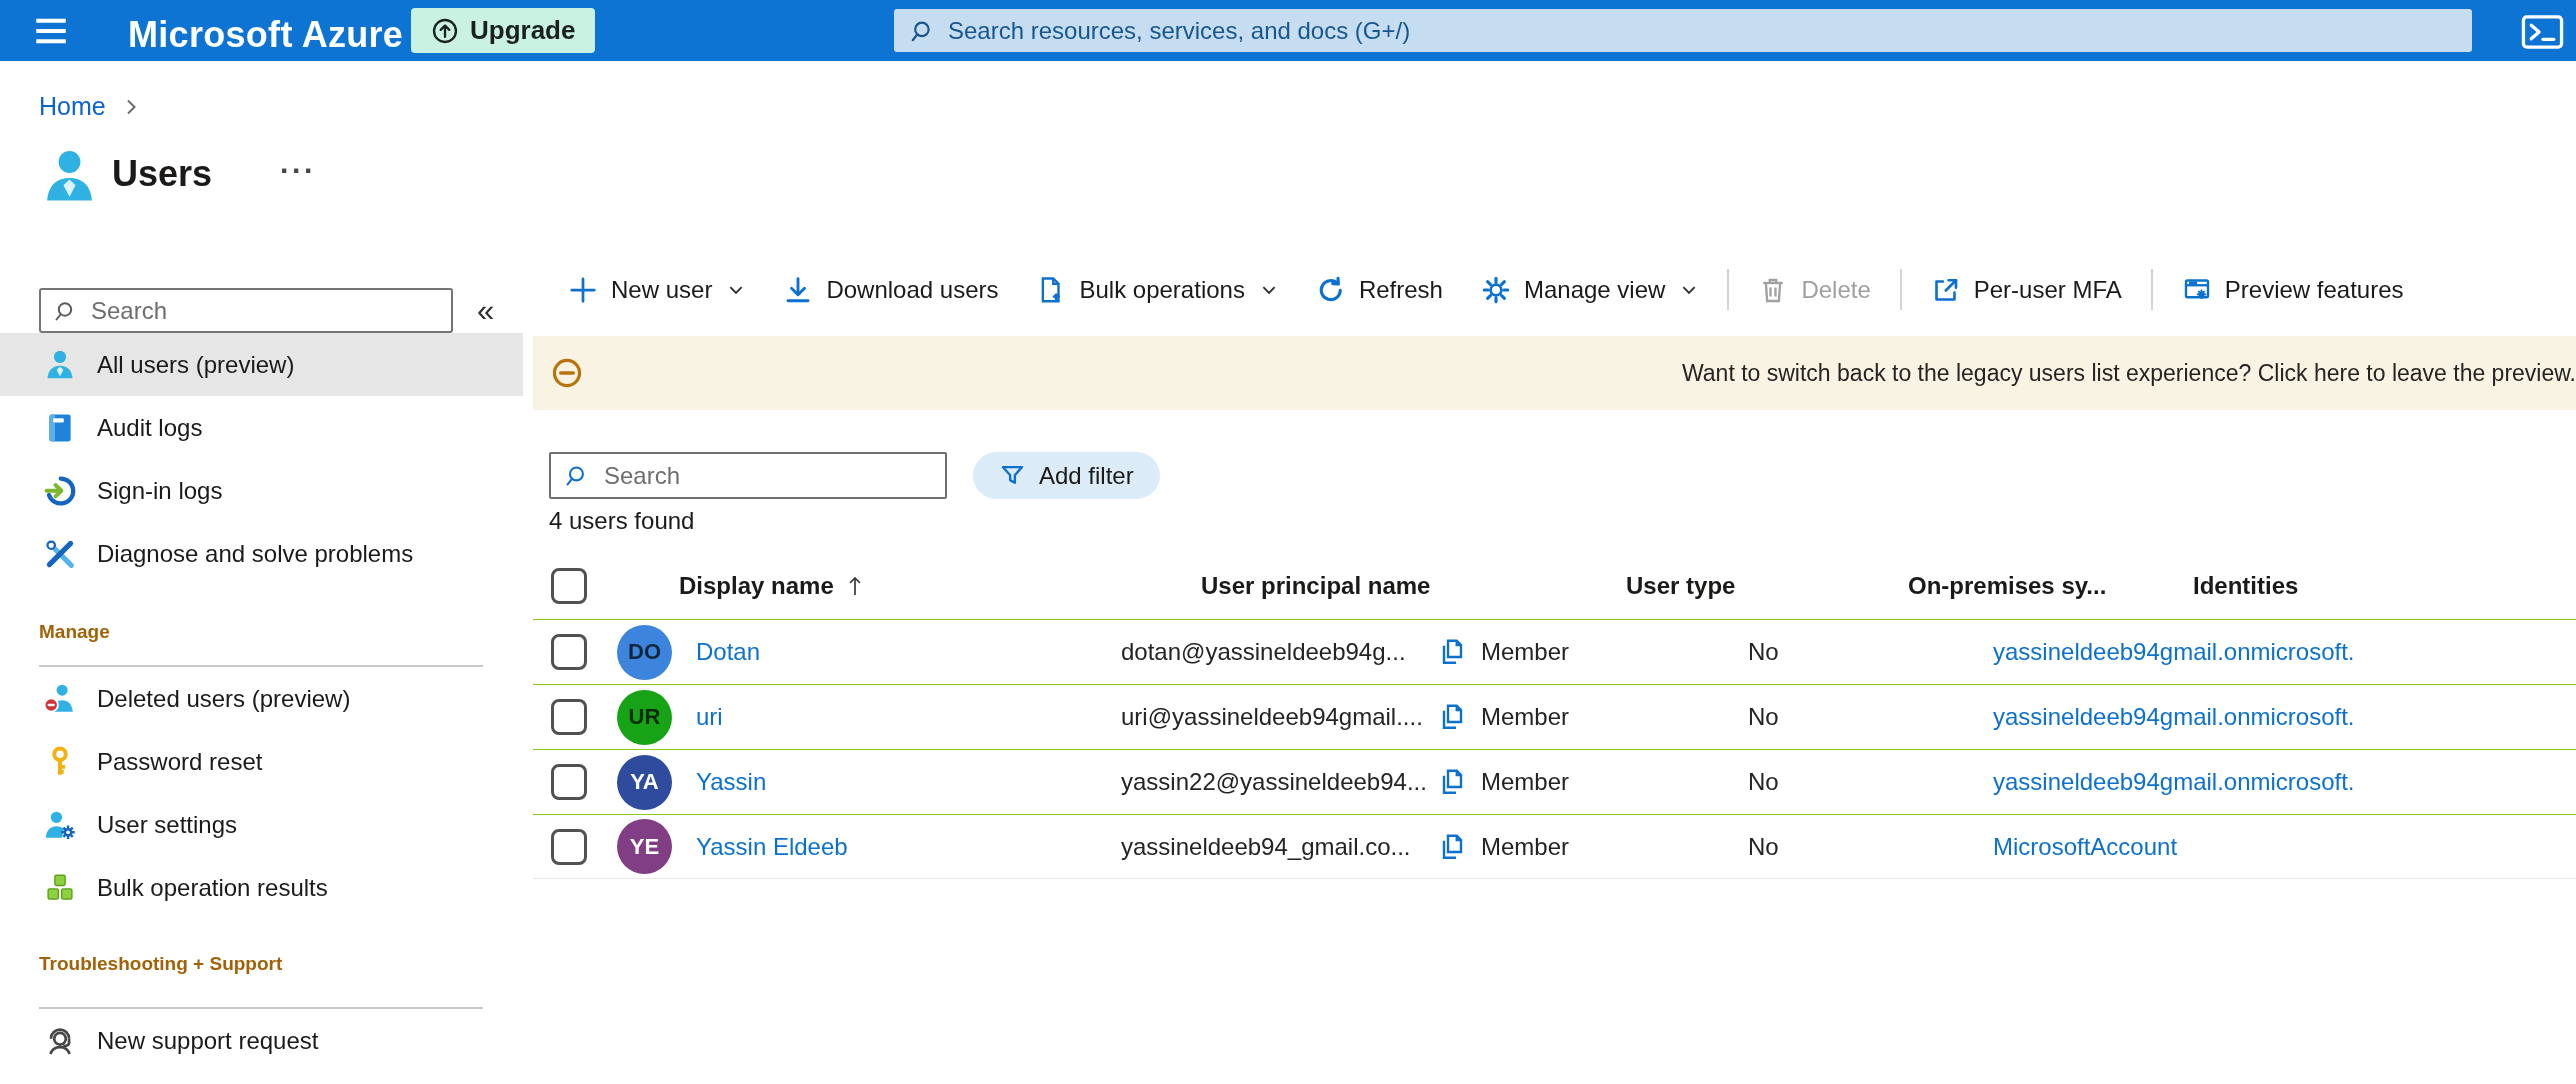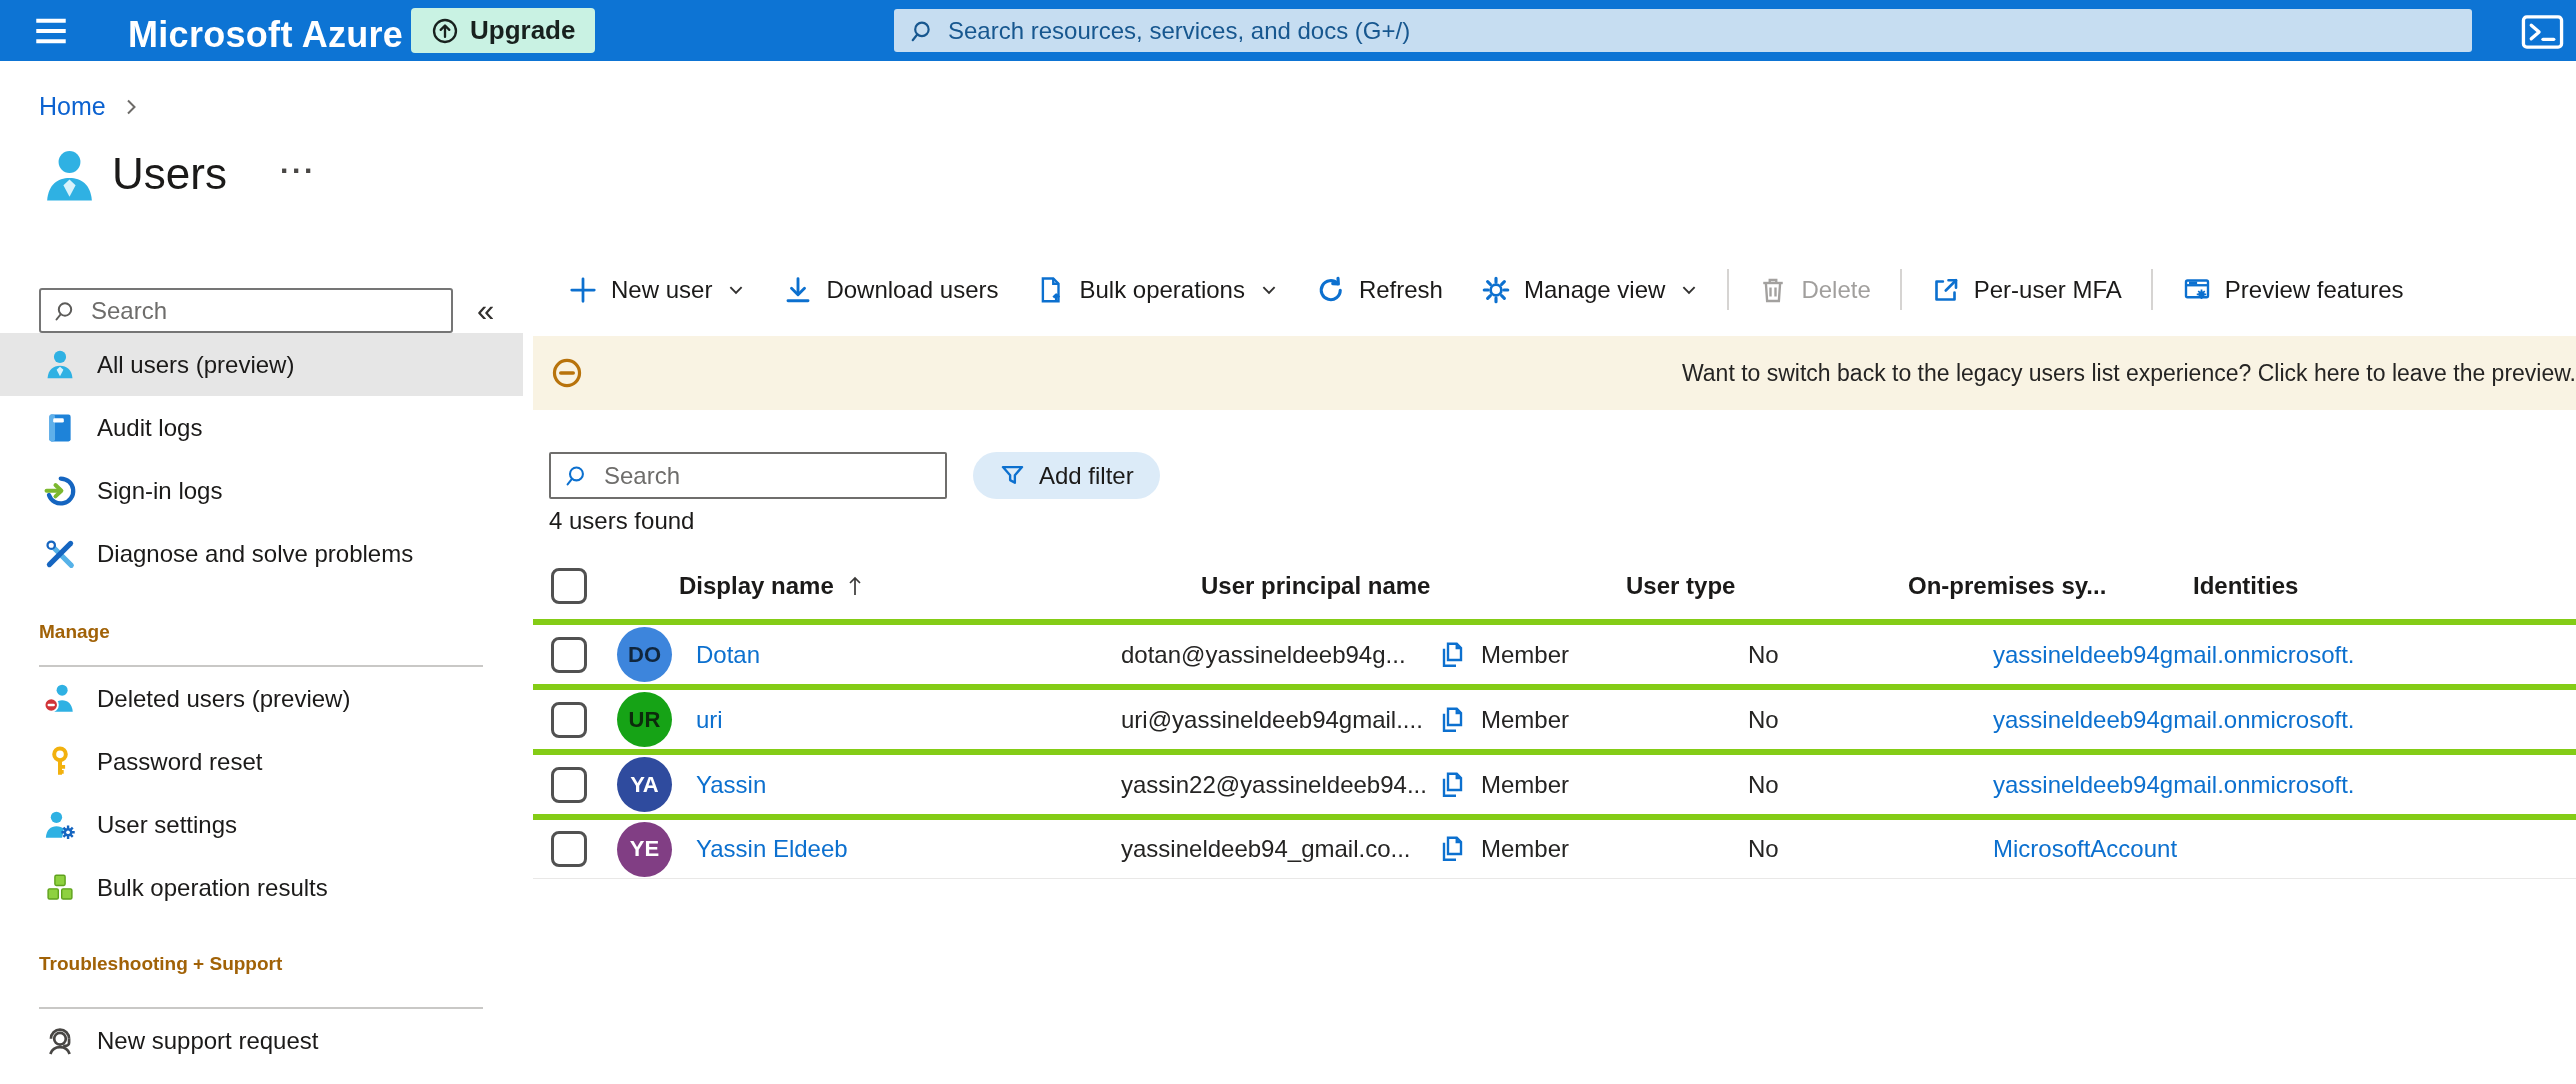--- a/index.html
+++ b/index.html
@@ -21,21 +21,21 @@
   .topbar-search input::placeholder { color:#17578f; opacity:1; }
   .cloudshell-btn { position:absolute; right:12px; top:14px; width:43px; height:36px; cursor:pointer; }
   .cloudshell-btn svg { width:100%; height:100%; }
 
   
   .breadcrumb { position:absolute; left:39px; top:92px; display:flex; align-items:center; gap:16px; }
   .breadcrumb a { font-size:25px; color:#0c62d0; text-decoration:none; cursor:pointer; }
   .breadcrumb .icn { width:18px; height:18px; color:#6d6b68; }
   .title-icon { position:absolute; left:39px; top:146px; width:61px; height:61px; }
   .title-icon svg { width:100%; height:100%; }
-  .page-title { position:absolute; left:112px; top:148px; font-size:44px; line-height:51px; font-weight:400; color:#1b1a19; }
+  .page-title { position:absolute; left:112px; top:148px; font-size:36px; line-height:51px; font-weight:700; color:#1b1a19; }
   .title-ellipsis { position:absolute; left:280px; top:154px; font-size:30px; font-weight:700; color:#494745; letter-spacing:2px; cursor:pointer; }
 
   
   .side-search { position:absolute; left:39px; top:288px; width:414px; height:45px; border:2px solid #757575; border-radius:3px; background:#fff; display:flex; align-items:center; gap:13px; padding:0 13px; }
   .side-search .icn { width:24px; height:24px; color:#5c5b59; flex:0 0 auto; }
   .side-search input { flex:1; min-width:0; border:none; outline:none; background:transparent; font-family:inherit; font-size:24px; color:#484644; }
   .side-search input::placeholder { color:#6e6d6b; opacity:1; }
   .collapse-btn { position:absolute; left:477px; top:293px; font-size:31px; color:#33312f; cursor:pointer; }
   .sidebar-nav { position:absolute; left:0; top:333px; width:523px; }
   .nav-item { height:63px; display:flex; align-items:center; gap:20px; padding-left:43px; font-size:24px; color:#1b1a19; cursor:pointer; }
@@ -69,21 +69,21 @@
   .add-filter-btn { position:absolute; left:440px; top:452px; height:47px; padding:0 26px; border-radius:26px; background:#dcebf8; display:flex; align-items:center; gap:13px; cursor:pointer; }
   .add-filter-btn .icn { width:27px; height:27px; }
   .add-filter-btn .icn svg { width:100%; height:100%; }
   .add-filter-btn .lbl { font-size:24px; color:#1b1a19; }
 
   .results-count { position:absolute; left:16px; top:507px; font-size:24px; color:#1b1a19; }
 
   .users-table { position:absolute; left:0; top:552px; width:2043px; }
   .thead, .trow { display:grid; grid-template-columns:69px 483px 394px 269px 245px 384px 1fr; align-items:center; }
   .thead { height:67px;gap:40px; }
-  .trow { height:65px; border-top:6px solid #84cc16; background:#fff; }
+  .trow { height:65px; border-top:1px solid #84cc16; background:#fff; }
   .trow:last-child { border-bottom:1px solid #e9e8e7; }
   .th { font-size:24px; font-weight:700; color:#1b1a19; display:flex; align-items:center; white-space:nowrap; }
   .td { font-size:24px; color:#252423; display:flex; align-items:center; white-space:nowrap; }
   .th.c2 { padding-left:37px; gap:12px; }
   .th.c3, .td.c3 { padding-left:36px; }
   .th.c4 { padding-left:27px; }
   .td.c4 { padding-left:2px; }
   .checkbox { width:36px; height:36px; margin-left:18px; border:3px solid #515151; border-radius:8px; background:#fff; cursor:pointer; }
   .sort-icon { width:18px; height:22px; display:flex; }
   .sort-icon svg { width:100%; height:100%; }

